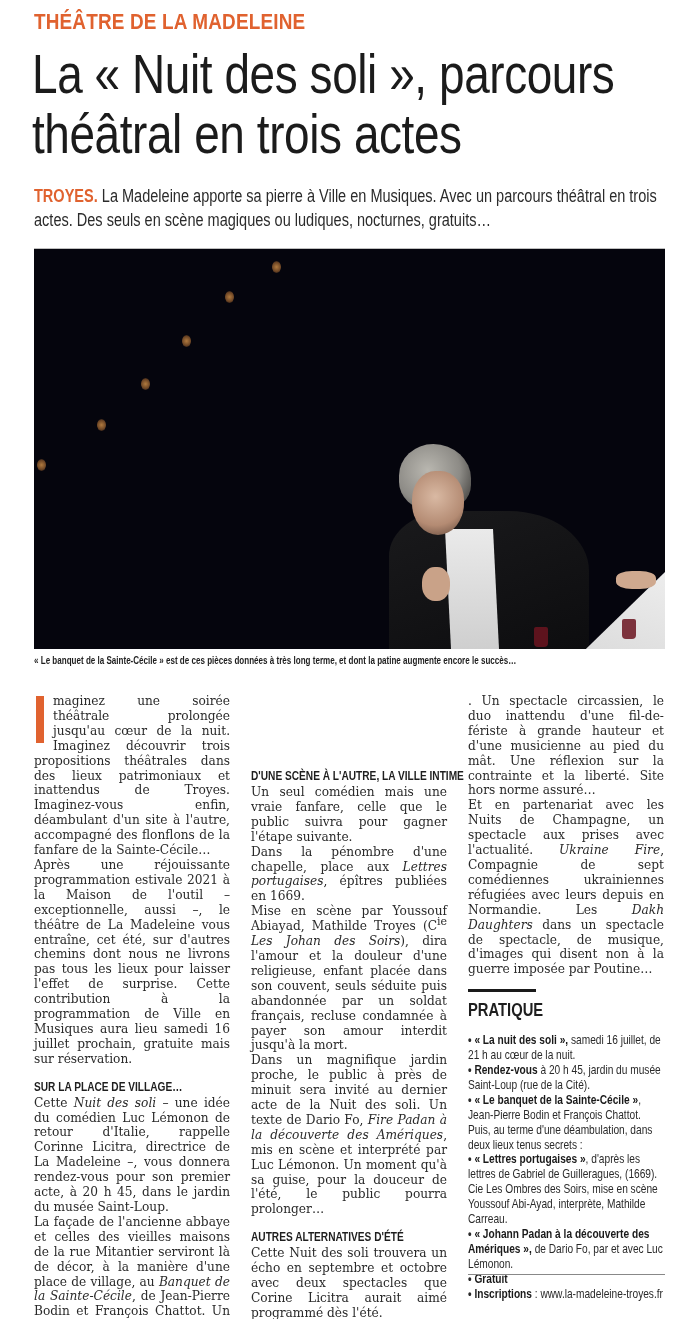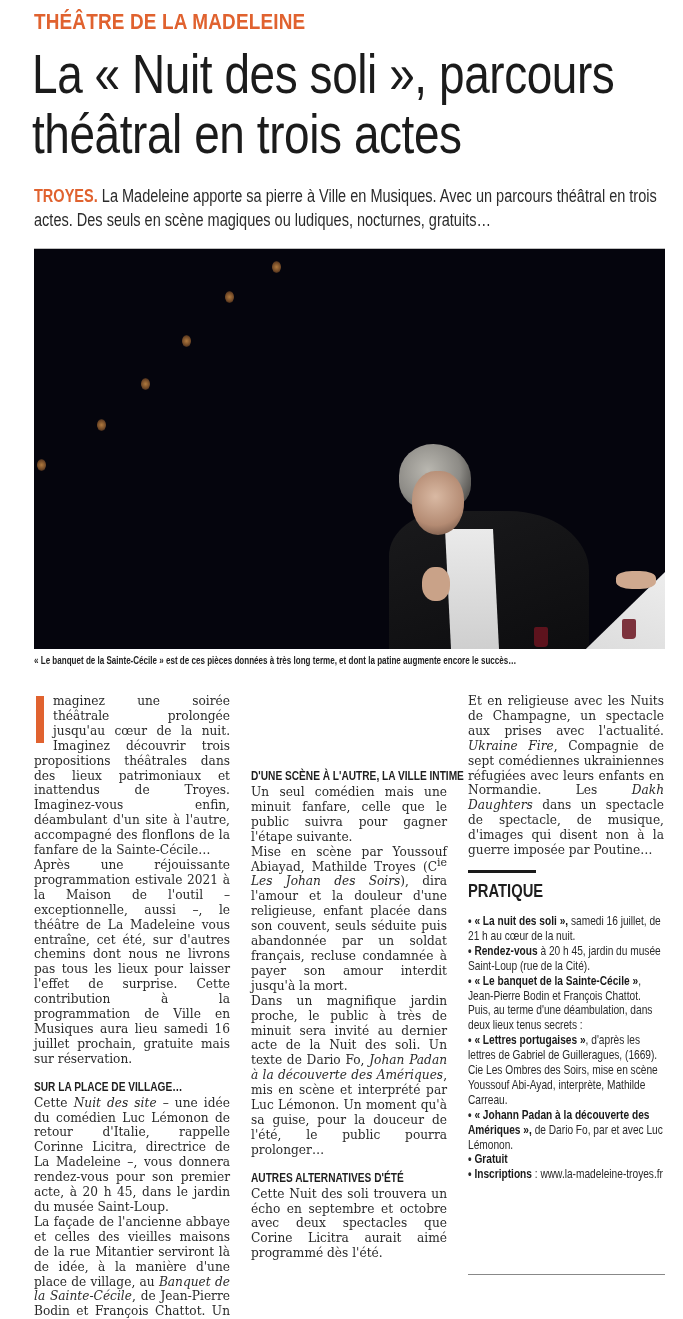--- a/index.html
+++ b/index.html
@@ -123,36 +123,38 @@
   <div class="table-hand"></div>
   <span class="glass" style="left:500px;top:378px;"></span>
   <span class="glass" style="left:588px;top:370px;"></span>
 </div>
 <div class="caption">« Le banquet de la Sainte-Cécile » est de ces pièces données à très long terme, et dont la patine augmente encore le succès…</div>
 
 <div class="col col1">
   <p><span class="dropcap-bar"></span><span>maginez une soirée théâtrale prolongée jusqu'au cœur de la nuit. Imaginez découvrir trois propositions théâtrales dans des lieux patrimoniaux et inattendus de Troyes. Imaginez-vous enfin, déambulant d'un site à l'autre, accompagné des flonflons de la fanfare de la Sainte-Cécile…</span></p>
   <p>Après une réjouissante programmation estivale 2021 à la Maison de l'outil – exceptionnelle, aussi –, le théâtre de La Madeleine vous entraîne, cet été, sur d'autres chemins dont nous ne livrons pas tous les lieux pour laisser l'effet de surprise. Cette contribution à la programmation de Ville en Musiques aura lieu samedi 16 juillet prochain, gratuite mais sur réservation.</p>
   <div class="subhead">SUR LA PLACE DE VILLAGE…</div>
-  <p><span>Cette </span><em>Nuit des site</em><span> – une idée du comédien Luc Lémonon de retour d'Italie, rappelle Corinne Licitra, directrice de La Madeleine –, vous donnera rendez-vous pour son premier acte, à 20 h 45, dans le jardin du musée Saint-Loup.</span></p>
-  <p><span>La façade de l'ancienne abbaye et celles des vieilles maisons de la rue Mitantier serviront là de idée, à la manière d'une place de village, au </span><em>Banquet de la Sainte-Cécile</em><span>, de Jean-Pierre Bodin et François Chattot. Un spectacle qui tourne depuis vingt ans. Une fresque dans laquelle les auteurs dessinent une « </span></p>
+  <p><span>Cette </span><em>Nuit des soli</em><span> – une idée du comédien Luc Lémonon de retour d'Italie, rappelle Corinne Licitra, directrice de La Madeleine –, vous donnera rendez-vous pour son premier acte, à 20 h 45, dans le jardin du musée Saint-Loup.</span></p>
+  <p><span>La façade de l'ancienne abbaye et celles des vieilles maisons de la rue Mitantier serviront là de décor, à la manière d'une place de village, au </span><em>Banquet de la Sainte-Cécile</em><span>, de Jean-Pierre Bodin et François Chattot. Un spectacle qui tourne depuis vingt ans. Une fresque dans laquelle les auteurs dessinent une « </span></p>
 </div>
 
 <div class="col col2">
   <div class="subhead" style="margin-top:74px;">D'UNE SCÈNE À L'AUTRE, LA VILLE INTIME</div>
-  <p>Un seul comédien mais une minuit fanfare, celle que le public suivra pour gagner l'étape suivante.</p>
+  <p>Un seul comédien mais une vraie fanfare, celle que le public suivra pour gagner l'étape suivante.</p>
+  <p><span>Dans la pénombre d'une chapelle, place aux </span><em>Lettres portugaises</em><span>, épîtres publiées en 1669.</span></p>
   <p><span>Mise en scène par Youssouf Abiayad, Mathilde Troyes (C</span><span class="sup">ie</span><em> Les Johan des Soirs</em><span>), dira l'amour et la douleur d'une religieuse, enfant placée dans son couvent, seuls séduite puis abandonnée par un soldat français, recluse condamnée à payer son amour interdit jusqu'à la mort.</span></p>
-  <p><span>Dans un magnifique jardin proche, le public à très de minuit sera invité au dernier acte de la Nuit des soli. Un texte de Dario Fo, </span><em>Johan Padan à la découverte des Amériques</em><span>, mis en scène et interprété par Luc Lémonon. Un moment qu'à sa guise, pour la douceur de l'été, le public pourra prolonger…</span></p>
+  <p><span>Dans un magnifique jardin proche, le public à près de minuit sera invité au dernier acte de la Nuit des soli. Un texte de Dario Fo, </span><em>Fire Padan à la découverte des Amériques</em><span>, mis en scène et interprété par Luc Lémonon. Un moment qu'à sa guise, pour la douceur de l'été, le public pourra prolonger…</span></p>
   <div class="subhead">AUTRES ALTERNATIVES D'ÉTÉ</div>
   <p>Cette Nuit des soli trouvera un écho en septembre et octobre avec deux spectacles que Corine Licitra aurait aimé programmé dès l'été.</p>
 
 </div>
 
 <div class="col col3">
-  <p><span>Et en religieuse avec les Nuits de Champagne, un spectacle aux prises avec l'actualité. </span><em>Ukraine Fire</em><span>, Compagnie de sept comédiennes ukrainiennes réfugiées avec leurs enfants en Normandie. Les </span><em>Dakh Daughters</em><span> dans un spectacle de spectacle, de musique, d'images qui disent non à la guerre imposée par Poutine…</span></p>
+  <p>. Un spectacle circassien, le duo inattendu d'une fil-de-fériste à grande hauteur et d'une musicienne au pied du mât. Une réflexion sur la contrainte et la liberté. Site hors norme assuré…</p>
+  <p><span>Et en partenariat avec les Nuits de Champagne, un spectacle aux prises avec l'actualité. </span><em>Ukraine Fire</em><span>, Compagnie de sept comédiennes ukrainiennes réfugiées avec leurs depuis en Normandie. Les </span><em>Dakh Daughters</em><span> dans un spectacle de spectacle, de musique, d'images qui disent non à la guerre imposée par Poutine…</span></p>
   <div class="pratique-rule"></div>
   <div class="pratique-title">PRATIQUE</div>
   <div class="pratique">
     <div class="item"><span class="bullet">• </span><b>« La nuit des soli »,</b><span> samedi 16 juillet, de 21 h au cœur de la nuit.</span></div>
     <div class="item"><span class="bullet">• </span><b>Rendez-vous</b><span> à 20 h 45, jardin du musée Saint-Loup (rue de la Cité).</span></div>
     <div class="item"><span class="bullet">• </span><b>« Le banquet de la Sainte-Cécile »</b><span>, Jean-Pierre Bodin et François Chattot. Puis, au terme d'une déambulation, dans deux lieux tenus secrets :</span></div>
     <div class="item"><span class="bullet">• </span><b>« Lettres portugaises »</b><span>, d'après les lettres de Gabriel de Guilleragues, (1669). Cie Les Ombres des Soirs, mise en scène Youssouf Abi-Ayad, interprète, Mathilde Carreau.</span></div>
     <div class="item"><span class="bullet">• </span><b>« Johann Padan à la découverte des Amériques »,</b><span> de Dario Fo, par et avec Luc Lémonon.</span></div>
     <div class="item"><span class="bullet">• </span><b>Gratuit</b><span></span></div>
     <div class="item"><span class="bullet">• </span><b>Inscriptions</b><span> : www.la-madeleine-troyes.fr</span></div>

